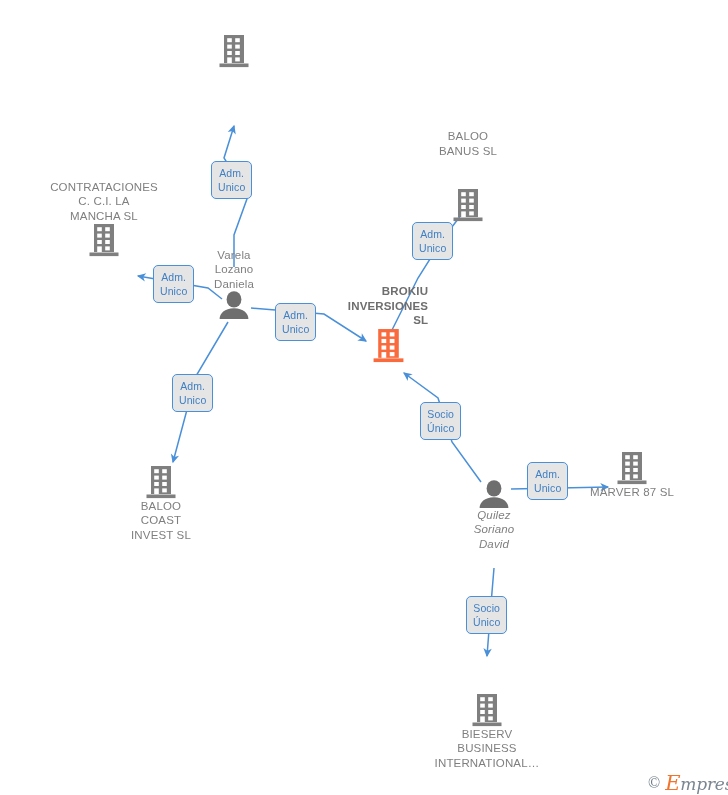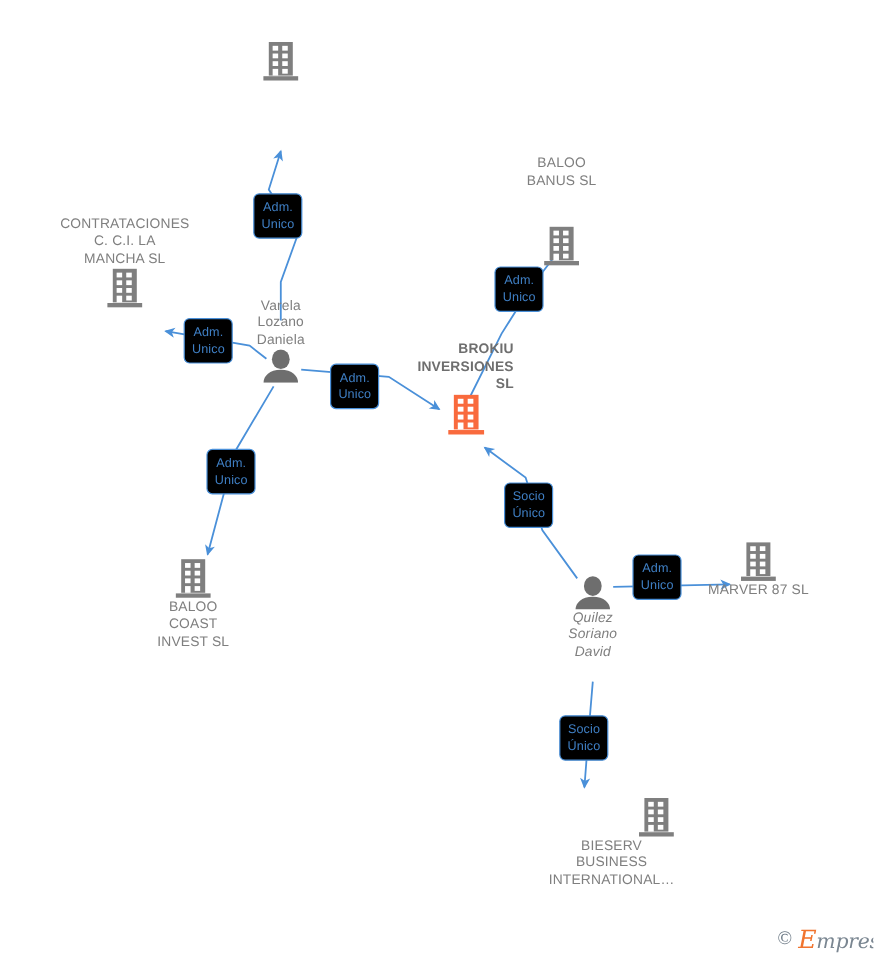--- a/index.html
+++ b/index.html
@@ -49,21 +49,21 @@
     display: block;
   }
   .icon-person {
     display: block;
   }
   .badge {
     position: absolute;
     box-sizing: border-box;
     border: 1.6px solid #4a90d9;
     border-radius: 5px;
-    background: #000000;
+    background: #e5e5e5;
     color: #3f7fc4;
     font-size: 10.5px;
     line-height: 14px;
     text-align: center;
     padding: 4px 6px 4px 6px;
     white-space: pre-line;
     letter-spacing: 0.1px;
   }
   .watermark {
     position: absolute;
@@ -251,21 +251,21 @@
             <rect x="16.2" y="10.6" width="4.6" height="4" fill="#ffffff"></rect>
             <rect x="8.2" y="17" width="4.6" height="4" fill="#ffffff"></rect>
             <rect x="16.2" y="17" width="4.6" height="4" fill="#ffffff"></rect>
             <rect x="8.2" y="23.4" width="4.6" height="5.6" fill="#ffffff"></rect>
             <rect x="16.2" y="23.4" width="4.6" height="4" fill="#ffffff"></rect>
             <rect x="0.5" y="29.5" width="29" height="3.6" fill="#7f7f7f"></rect>
           </svg>
         </div>
         <div class="node-label">MARVER 87  SL</div>
       </div>
-      <div class="node" style="left: 487px; top: 664px; align-items: flex-end;">
+      <div class="node" style="left: 487px; top: 693px;">
         <div>
           <svg class="icon-company" width="30" height="34" viewBox="0 0 30 34">
             <rect x="5" y="1" width="20" height="28" fill="#7f7f7f"></rect>
             <rect x="8.2" y="4.2" width="4.6" height="4" fill="#ffffff"></rect>
             <rect x="16.2" y="4.2" width="4.6" height="4" fill="#ffffff"></rect>
             <rect x="8.2" y="10.6" width="4.6" height="4" fill="#ffffff"></rect>
             <rect x="16.2" y="10.6" width="4.6" height="4" fill="#ffffff"></rect>
             <rect x="8.2" y="17" width="4.6" height="4" fill="#ffffff"></rect>
             <rect x="16.2" y="17" width="4.6" height="4" fill="#ffffff"></rect>
             <rect x="8.2" y="23.4" width="4.6" height="5.6" fill="#ffffff"></rect>

